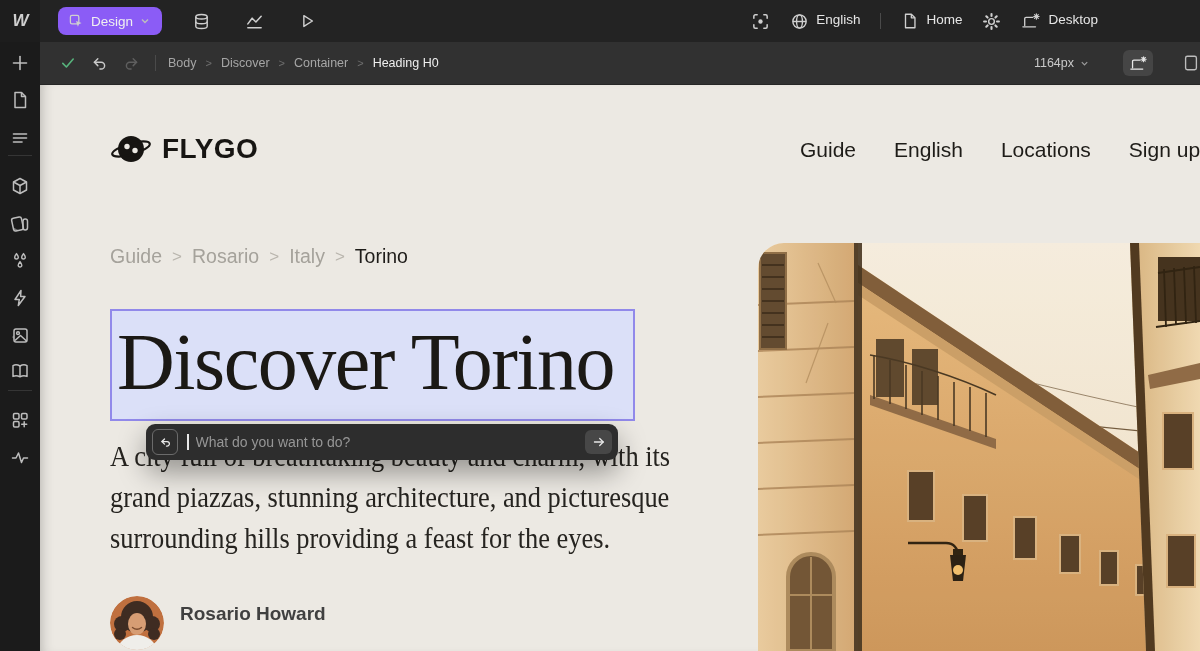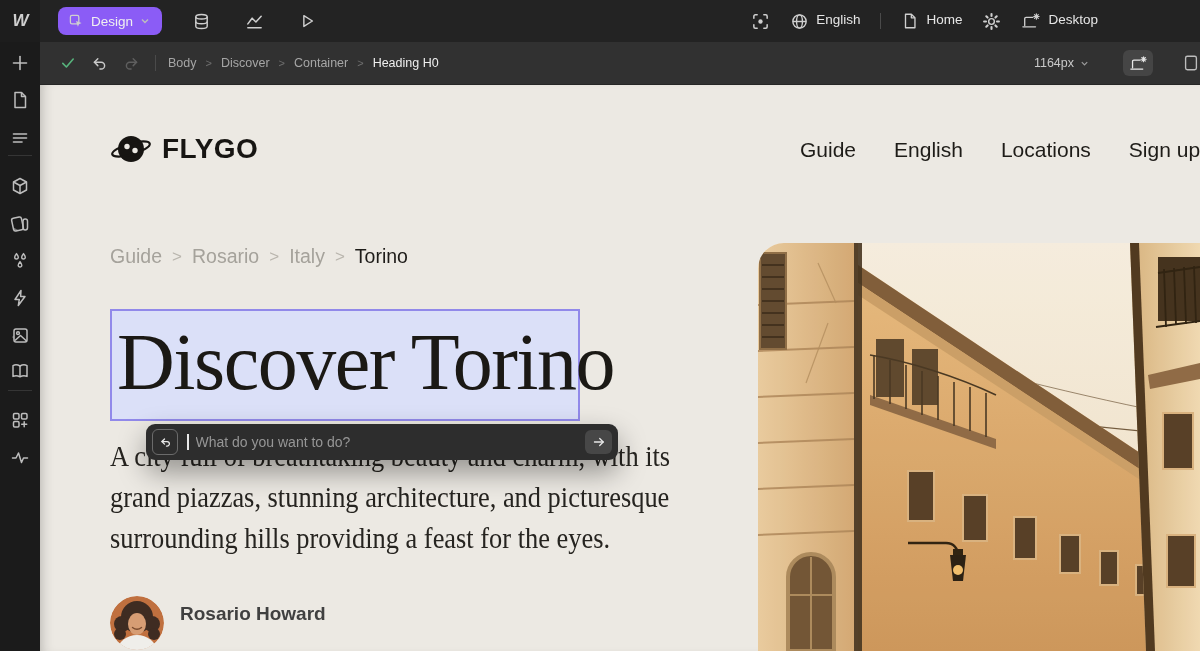--- a/index.html
+++ b/index.html
@@ -43,21 +43,21 @@
           overflow:hidden;box-shadow:inset 10px 0 14px -10px rgba(0,0,0,.28);padding-left:20px;}
   .brand{position:absolute;left:70px;top:45px;display:flex;align-items:center;gap:10px;}
   .brand-text{font-size:28px;font-weight:800;letter-spacing:.5px;color:#171512;}
   .site-nav{position:absolute;left:760px;top:53px;display:flex;gap:38px;white-space:nowrap;}
   .site-nav span{font-size:21px;color:#1e1c18;cursor:pointer;}
   .site-crumbs{position:absolute;left:70px;top:160px;display:flex;gap:10px;align-items:center;
                font-size:19.5px;color:#a5a29b;}
   .site-crumbs .ssep{color:#b9b5ad;font-size:17px;}
   .site-crumbs .cur{color:#1e1c19;}
 
-  .sel-box{position:absolute;left:70px;top:224px;width:470px;height:112px;background:#dbe0f8;
+  .sel-box{position:absolute;left:70px;top:224px;width:525px;height:112px;background:#dbe0f8;
            border:2px solid #9189ea;box-sizing:border-box;z-index:2;}
   .h0{font-family:"Liberation Serif",serif;font-size:80px;line-height:102px;color:#1b1915;
       letter-spacing:-1.5px;padding-left:5px;white-space:nowrap;}
 
   .para{position:absolute;left:70px;top:350px;z-index:1;}
   .para div{font-family:"Liberation Serif",serif;font-size:30px;line-height:41px;color:#262420;
             white-space:nowrap;transform:scaleX(.88);transform-origin:left;}
 
   .prompt{position:absolute;left:106px;top:339px;width:472px;height:36px;background:#2d2d2d;
           border-radius:9px;display:flex;align-items:center;gap:9px;padding:0 6px;box-sizing:border-box;

